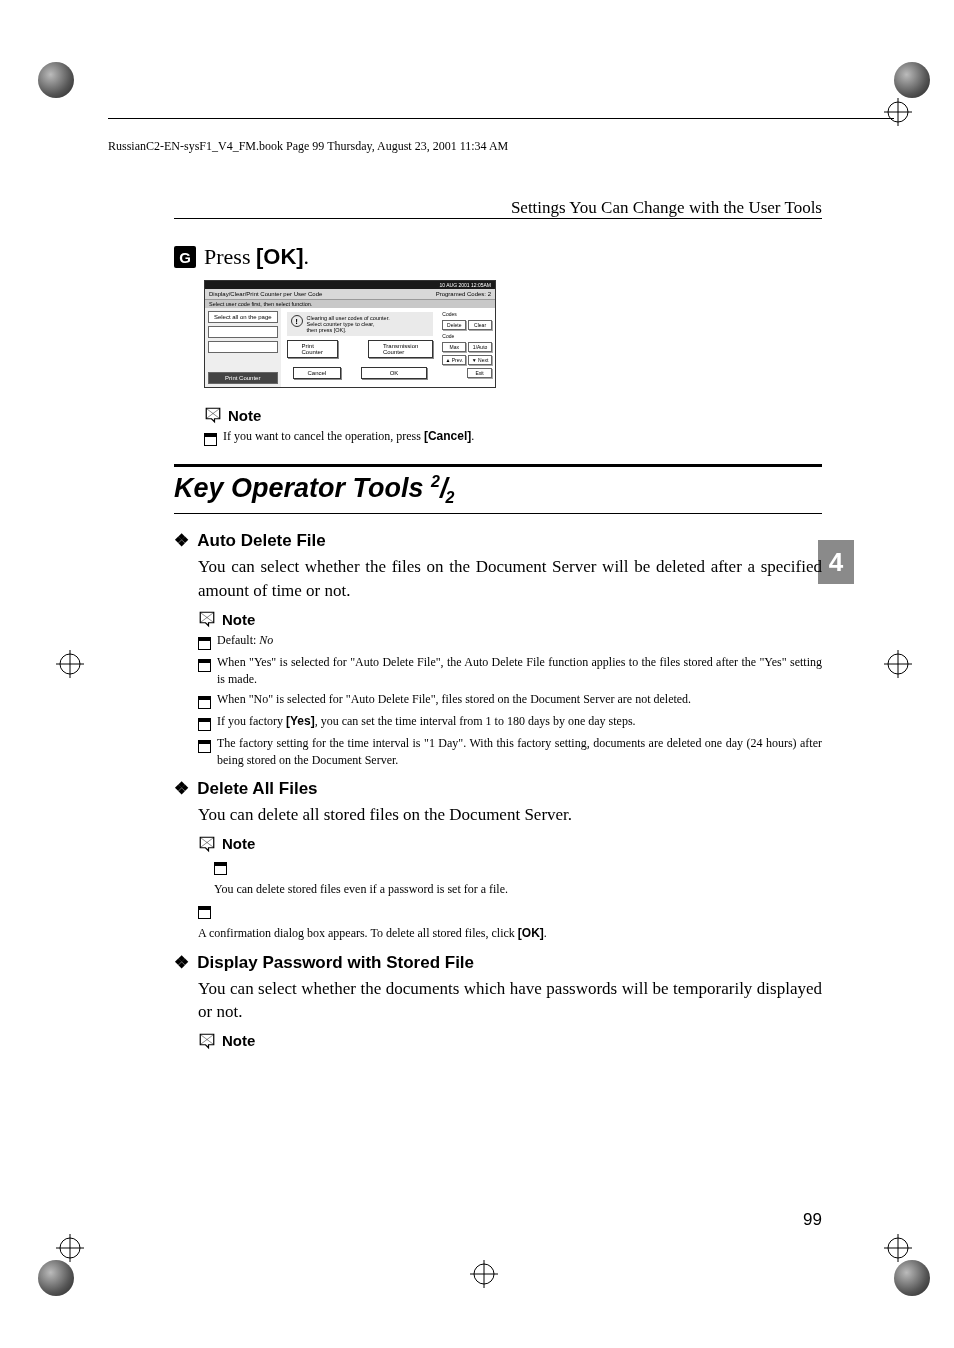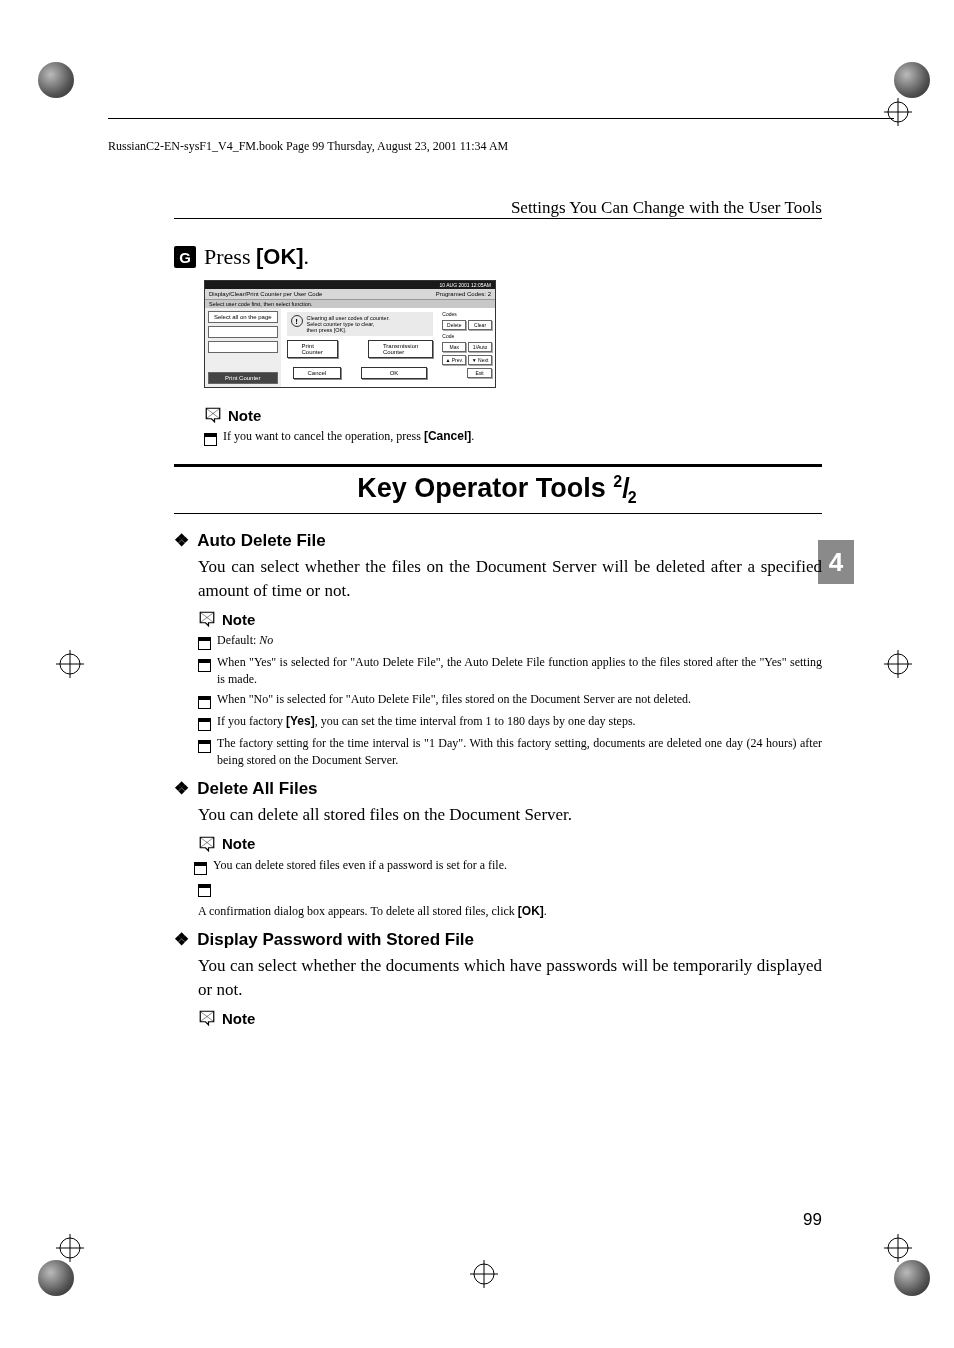--- a/index.html
+++ b/index.html
@@ -85,21 +85,21 @@
   .sb-bottom { display:flex; justify-content:space-between; padding:3px 6px 4px 6px; }
   .sb-right { width:50px; padding:3px; font-size:5px; display:flex; flex-direction:column; gap:3px; }
   .sb-rrow { display:flex; gap:2px; }
   .sb-rbtn { border:1px solid #666; flex:1; text-align:center; padding:1px 0; font-size:5px; box-shadow:1px 1px 0 #aaa;}
   .note-head { display:flex; align-items:center; gap:6px; font-family: Arial, sans-serif; font-weight:bold; font-size:15px; margin: 4px 0 4px 30px;}
   .note-head svg { width:18px; height:18px; }
   .bullet-row { display:flex; gap:6px; margin-left:30px; font-size:12px; font-family:"Times New Roman", serif; line-height:1.38; margin-bottom:4px; text-align: justify; }
   .bullet-row .bicon { flex:none; width:11px; height:11px; border:1.3px solid #000; margin-top:5px; position:relative; }
   .bullet-row .bicon::after { content:""; position:absolute; left:0; right:0; top:0; height:3px; background:#000; }
   .section-rule-thick { border-top: 3px solid #000; margin: 18px 0 4px 0; }
-  .section-title-row { display:flex; justify-content:center; align-items:flex-start; }
+  .section-title-row { display:flex; justify-content:flex-start; align-items:flex-start;font-style:italic; }
   .section-title { font-family: Arial, sans-serif; font-weight:bold; font-size:27px; margin: 2px 0 2px 0; }
   .section-title sup { font-size: 16px; vertical-align: super; }
   .section-title sub { font-size: 16px; vertical-align: sub; position:relative; left:-2px;}
   .section-rule-thin { border-top: 1.2px solid #000; margin: 4px 0 16px 0; }
   .diamond-row { display:flex; gap:8px; align-items:center; font-family: Arial, sans-serif; font-weight:bold; font-size:17px; margin: 6px 0 4px 0;}
   .diamond { font-size: 17px; }
   .para { font-size:17px; font-family:"Times New Roman", serif; line-height:1.38; margin: 0 0 8px 24px; text-align: justify; }
   .sidebar-tab {
     position: absolute;
     right: 100px;
@@ -309,21 +309,21 @@
     <span>Delete All Files</span>
   </div>
   <div class="para">You can delete all stored files on the Document Server.</div>
   <div class="note-head" style="margin-left:24px;">
     <svg viewBox="0 0 24 24">
         <path d="M3 3 L21 3 L21 17 L14 17 L14 21 L10 17 L3 17 Z" fill="none" stroke="#000" stroke-width="1.6"></path>
         <path d="M4 4 L20 16 M20 4 L4 16" stroke="#000" stroke-width="0.6"></path>
       </svg>
     <span>Note</span>
   </div>
-  <div class="bullet-row" style="margin-left:20px;">
+  <div class="bullet-row" style="margin-left:40px;flex-direction:column;">
       <div class="bicon"></div>
       <div>You can delete stored files even if a password is set for a file.</div>
     </div>
   <div class="bullet-row" style="margin-left:24px;flex-direction:column;">
       <div class="bicon"></div>
       <div><span>A confirmation dialog box appears.  To delete all stored files, click </span><span class="bold-sans">[OK]</span><span>.</span></div>
     </div>
 
   <div class="diamond-row" style="margin-top:10px;">
     <span class="diamond">❖</span>

